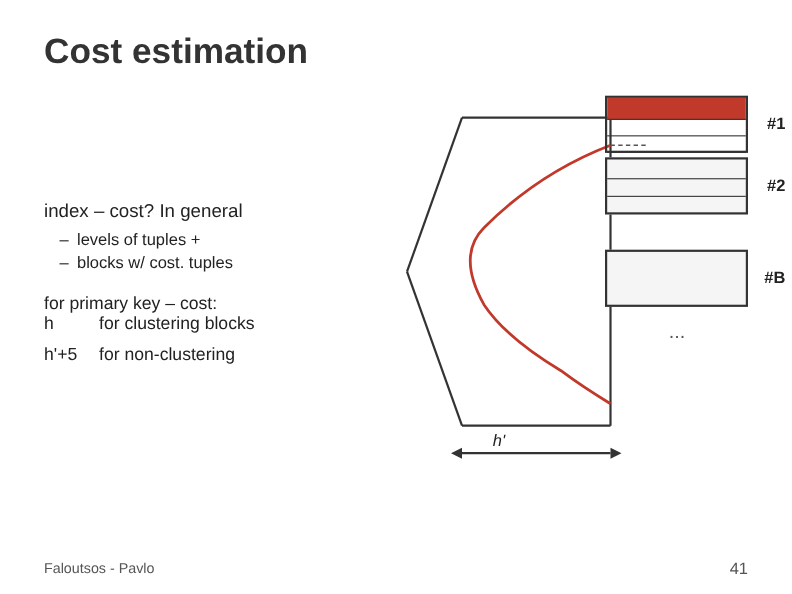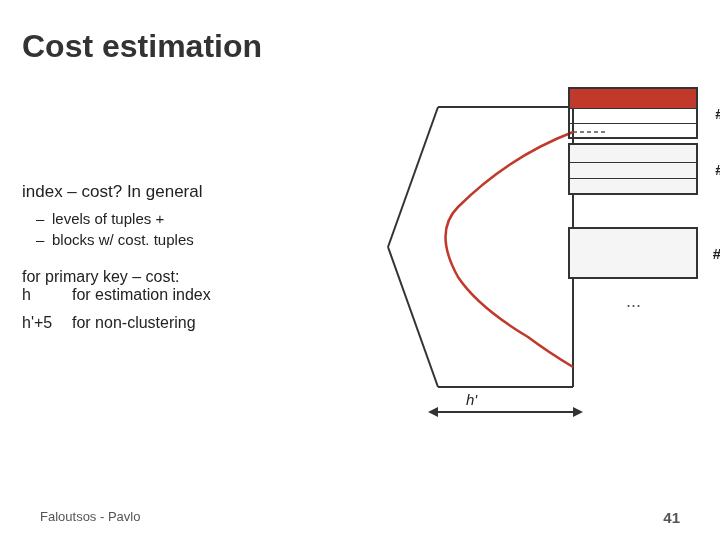--- a/index.html
+++ b/index.html
@@ -9,21 +9,21 @@
       background: #fff;
       font-family: Arial, sans-serif;
       overflow: hidden;
       position: relative;
     }
 
     .page {
       width: 720px;
       height: 540px;
       position: relative;
-      padding: 28px 22px;
+      padding: 28px 40px;
     }
 
     .title {
       font-size: 32px;
       font-weight: bold;
       color: #333;
       margin-bottom: 22px;
     }
 
     .content-area {
@@ -163,21 +163,20 @@
     }
 
     .footer-left {
       font-size: 13px;
       color: #555;
     }
 
     .footer-right {
       font-size: 15px;
       color: #555;
-      font-weight: bold;
     }
   </style>
 </head>
 <body>
 
 <div class="page">
 
   <div class="title">Cost estimation</div>
 
   <div class="content-area">
@@ -188,21 +187,21 @@
 
       <ul class="bullet-list">
         <li>levels of tuples +</li>
         <li>blocks w/ cost. tuples</li>
       </ul>
 
       <div class="primary-key-section">
         <p>for primary key – cost:</p>
         <div class="key-row">
           <span class="key-label">h</span>
-          <span class="key-desc">for estimation index</span>
+          <span class="key-desc">for clustering blocks</span>
         </div>
         <div class="key-row">
           <span class="key-label">h'+5</span>
           <span class="key-desc">for non-clustering</span>
         </div>
       </div>
 
     </div>
 
     <div class="diagram-area">

